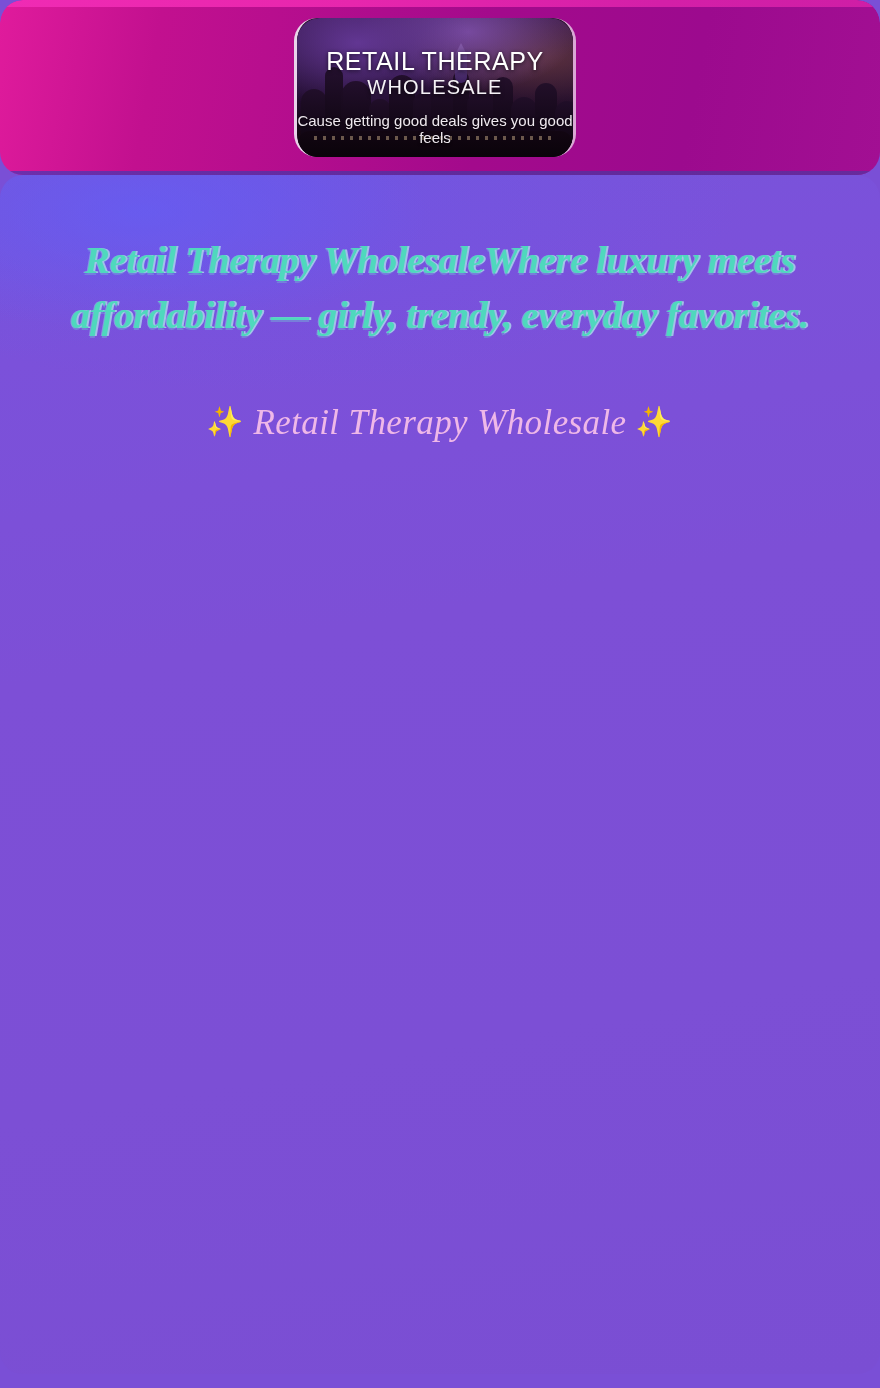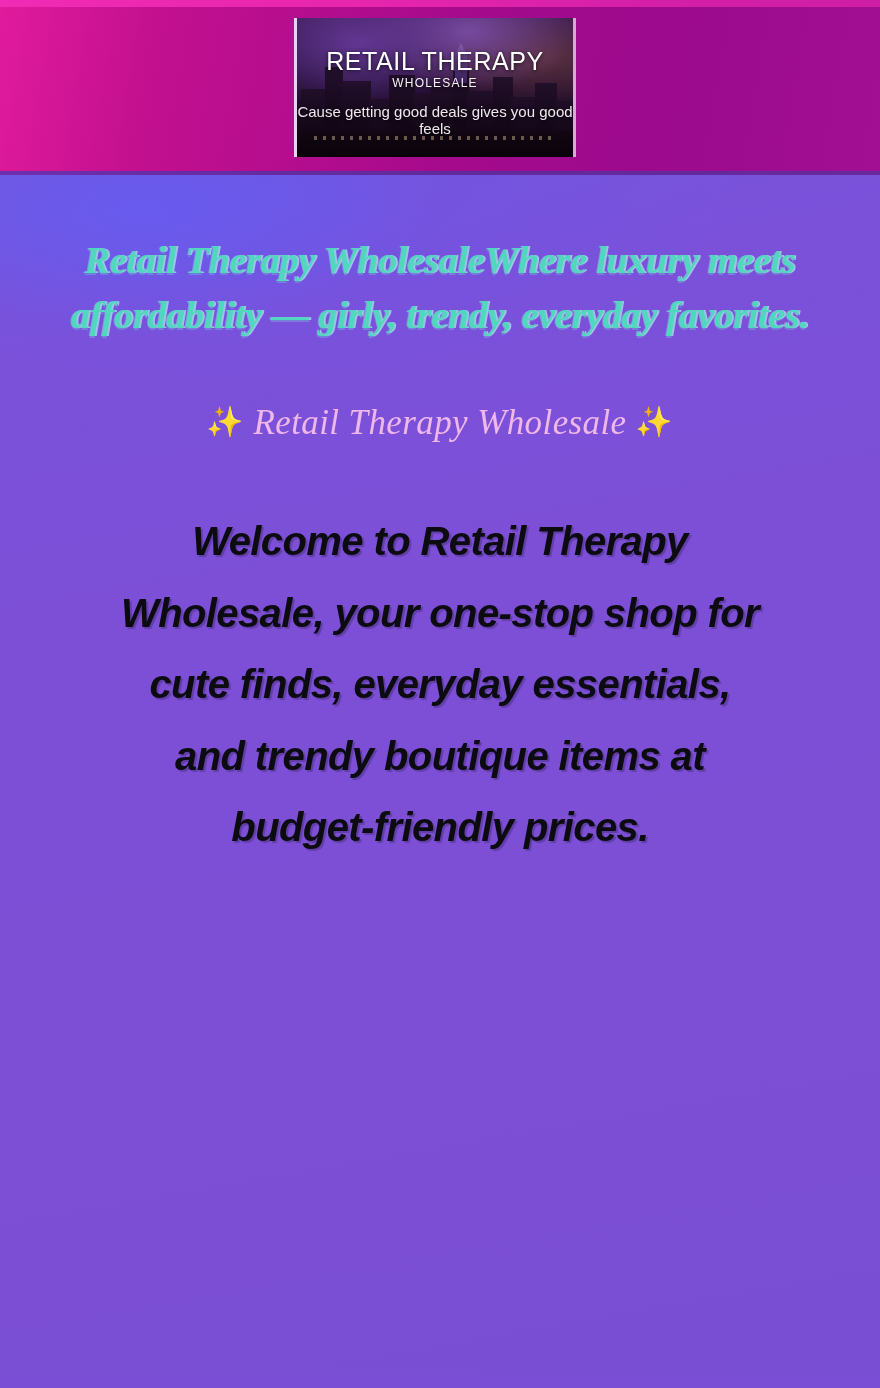--- a/index.html
+++ b/index.html
@@ -1,15 +1,15 @@
 <!DOCTYPE html>
 <html><head>
 <meta charset="utf-8">
 <style>
-  * { margin:0; padding:0; box-sizing:border-box; }
+  * { margin:0; padding:0; box-sizing:border-box;border-radius:23px; }
 
   html, body {
     width:880px;
     height:1388px;
     overflow:hidden;
   }
 
   body {
     font-family: "Liberation Sans", sans-serif;
     background:#7a4fd6;
@@ -100,21 +100,21 @@
     font-family:"Liberation Sans", sans-serif;
     font-size:25px;
     font-weight:400;
     letter-spacing:.6px;
     color:#ffffff;
     text-shadow:0 1px 4px rgba(0,0,0,.75);
     line-height:1.05;
   }
   .logo-sub {
     font-family:"Liberation Sans", sans-serif;
-    font-size:12px;
+    font-size:20px;
     font-weight:400;
     letter-spacing:1.2px;
     color:#f5f2f6;
     text-shadow:0 1px 4px rgba(0,0,0,.75);
     margin-top:2px;
   }
   .logo-tag {
     font-family:"Liberation Sans", sans-serif;
     font-size:15px;
     font-weight:400;
@@ -239,19 +239,18 @@
     <div class="content">
 
       <div class="tagline">Retail Therapy WholesaleWhere luxury meets affordability — girly, trendy, everyday favorites.</div>
 
       <div class="pink-line">
         <span class="spark">✨</span>
         <span>Retail Therapy Wholesale</span>
         <span class="spark">✨</span>
       </div>
 
-      <div class="para para-1">Welcome to Retail Therapy Wholesale, your one-stop shop for cute finds, everyday essentials, and trendy boutique items at budget-friendly prices.</div>
 
 
     </div>
   </div>
 
 </div>
 
 </body></html>

